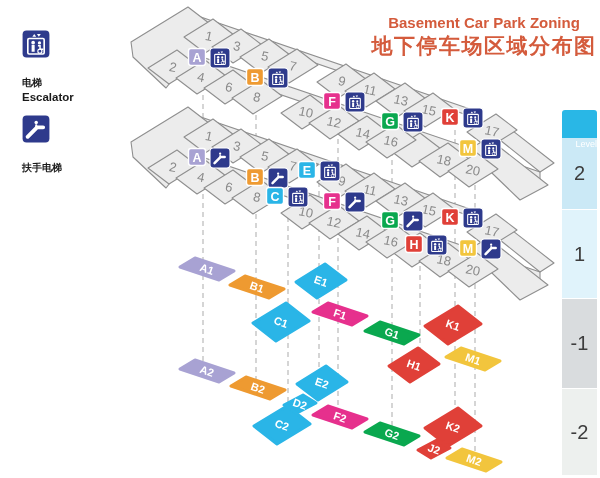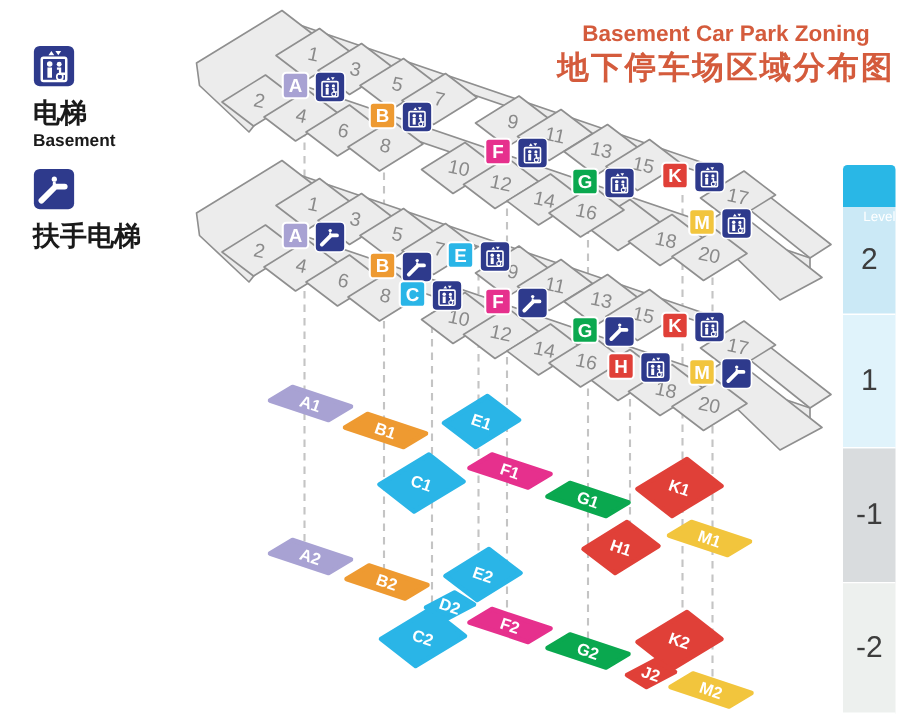--- a/index.html
+++ b/index.html
@@ -9,21 +9,21 @@
     position:relative; width:600px; height:478px; background:#ffffff;
     overflow:hidden;
   }
   
   #title-block { position:absolute; left:370px; top:14px; width:228px; text-align:center; }
   #title-zh { font-size:21px; font-weight:bold; letter-spacing:1.5px; line-height:1.2; }
   #title-en { font-size:15px; font-weight:bold; line-height:1.25; }
   
   #legend { position:absolute; left:22px; top:30px; width:120px; }
   .legend-icon { width:28px; height:28px; display:block; }
-  .lg-zh { font-size:18px; font-weight:bold; color:#1a1a1a; margin-top:5px; }
+  .lg-zh { font-size:10px; font-weight:bold; color:#1a1a1a; margin-top:18px; }
   .lg-en { font-size:11.5px; font-weight:bold; color:#1a1a1a; margin-top:1px; }
   #legend-escalator { margin-top:12px; }
   #goto-block { margin-top:17px; }
   #goto-zh { font-size:12.5px; font-weight:bold; color:#1a1a1a; }
   #goto-en { font-size:8.5px; font-weight:bold; color:#1a1a1a; margin-top:2px; }
   
   #level-bar { position:absolute; left:562px; top:110px; width:35px; height:367px; }
   #level-bar-header {
     height:28px; color:#fff; text-align:right; border-radius:3px 3px 0 0;
     display:flex; flex-direction:column; justify-content:center; line-height:1.1;
@@ -338,21 +338,21 @@
       </g>
     </svg>
 
   <div id="legend">
     <div>
       <svg class="legend-icon" viewBox="0 0 24 24">
         <rect x="0.5" y="0.5" width="23" height="23" rx="3.4" fill="#2e3a8c"></rect>
         <use href="#sym-elevator" x="1.5" y="1.5" width="21" height="21"></use>
       </svg>
       <div class="lg-zh">电梯</div>
-      <div class="lg-en">Basement</div>
+      <div class="lg-en">Escalator</div>
     </div>
     <div id="legend-escalator">
       <svg class="legend-icon" viewBox="0 0 24 24">
         <rect x="0.5" y="0.5" width="23" height="23" rx="3.4" fill="#2e3a8c"></rect>
         <use href="#sym-escalator" x="1.5" y="1.5" width="21" height="21"></use>
       </svg>
       <div class="lg-zh">扶手电梯</div>
     </div>
   </div>
 

